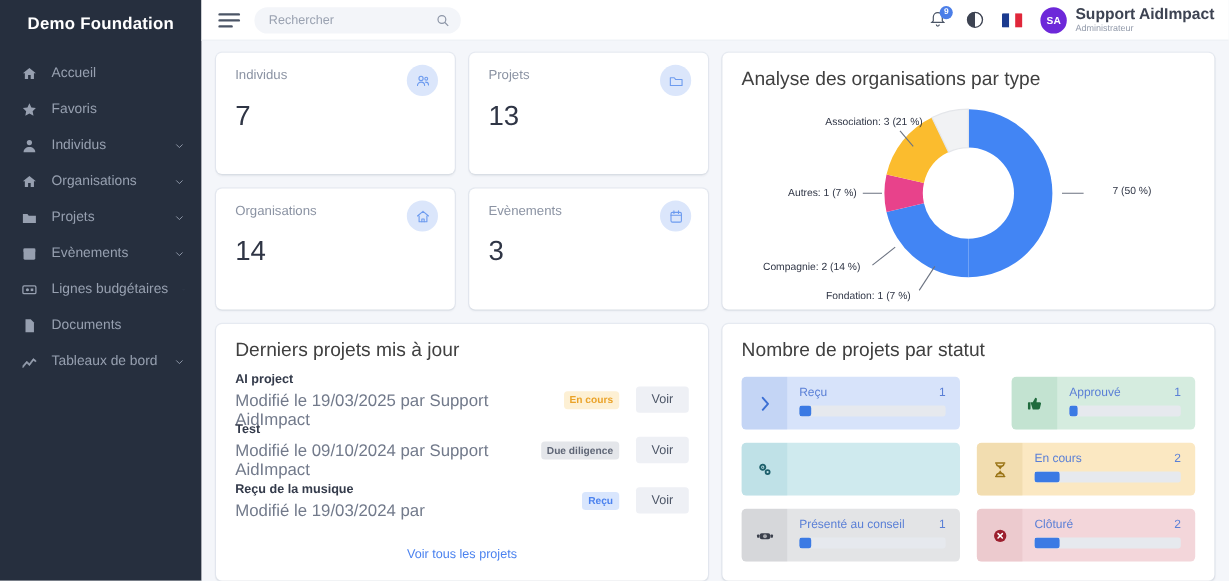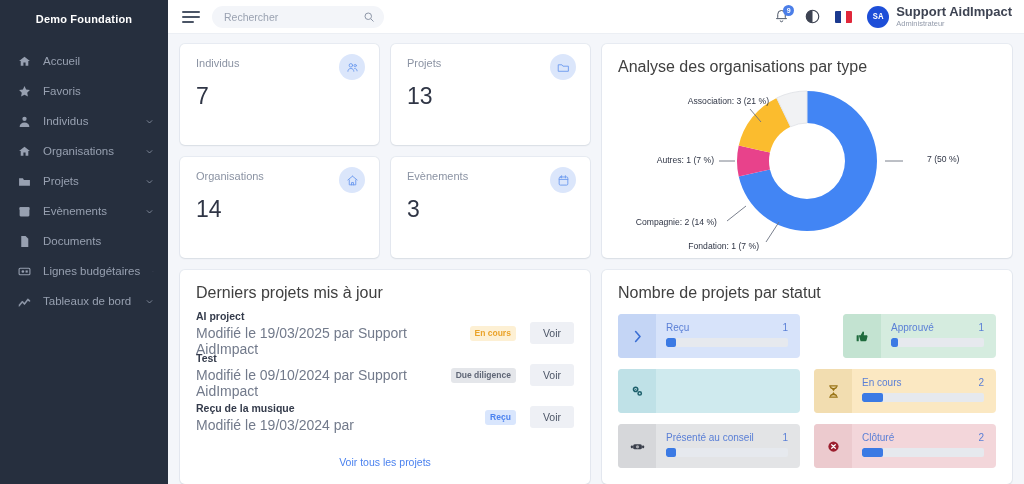--- a/index.html
+++ b/index.html
@@ -16,21 +16,21 @@
 
   
   .sidebar {
     width: 168px; min-width: 168px; height: 484px;
     background: #262f3e;
     display: flex; flex-direction: column;
     padding-top: 0;
   }
   .brand {
     height: 38px; display: flex; align-items: center; justify-content: center;
-    color: #ffffff; font-size: 11px; font-weight: bold; letter-spacing: .2px;
+    color: #ffffff; font-size: 14px; font-weight: bold; letter-spacing: .2px;
   }
   .nav { margin-top: 8px; display: flex; flex-direction: column; }
   .nav-item {
     height: 30px; display: flex; align-items: center;
     padding: 0 14px 0 18px; gap: 12px; cursor: pointer;
     color: #97a0b0; font-size: 11.5px;
   }
   .nav-ico { width: 13px; height: 13px; flex: 0 0 13px; display: block; fill: #97a0b0; }
   .nav-label { flex: 1 1 auto; white-space: nowrap; }
   .nav-caret { width: 9px; height: 9px; fill: none; stroke: #97a0b0; stroke-width: 2; }
@@ -75,23 +75,23 @@
     width: 17px; height: 12px; display: flex; cursor: pointer;
     border-radius: 1px; overflow: hidden;
   }
   .flag i { display: block; height: 100%; }
   .flag .b { width: 34%; background: #1b3a8f; }
   .flag .w { width: 32%; background: #ffffff; }
   .flag .r { width: 34%; background: #e0273a; }
 
   .user { display: flex; align-items: center; gap: 7px; cursor: pointer; }
   .avatar {
-    width: 22px; height: 22px; border-radius: 50%; background: #1d4ed8;
+    width: 22px; height: 22px; border-radius: 50%; background: #6d28d9;
     color: #fff; font-size: 8.5px; font-weight: bold;
-    display: flex; align-items: center; justify-content: center; letter-spacing: .3px; font-family: Liberation Mono, monospace;
+    display: flex; align-items: center; justify-content: center; letter-spacing: .3px;
   }
   .user-name { font-size: 13px; font-weight: bold; color: #3d4352; line-height: 1.15; }
   .user-role { font-size: 7.5px; color: #939bab; line-height: 1.2; }
 
   
   .content {
     flex: 1 1 auto; padding: 10px 12px 0 12px;
     display: grid; grid-template-columns: 410px 1fr; gap: 12px;
     align-content: start;
   }
@@ -220,34 +220,34 @@
             <rect x="3" y="4" width="18" height="17" rx="2"></rect>
             <rect x="3" y="4" width="18" height="5"></rect>
           </svg>
           <span class="nav-label">Evènements</span>
           <svg class="nav-caret" viewBox="0 0 24 24">
             <path d="M5 9l7 7 7-7"></path>
           </svg>
         </div>
         <div class="nav-item">
           <svg class="nav-ico" viewBox="0 0 24 24">
-            <path d="M6 2h8l5 5v15H6z"></path>
-          </svg>
-          <span class="nav-label">Documents</span>
-        </div>
-        <div class="nav-item">
-          <svg class="nav-ico" viewBox="0 0 24 24">
             <rect x="2" y="6" width="20" height="12" rx="2" fill="none" stroke="#97a0b0" stroke-width="2"></rect>
             <circle cx="9" cy="12" r="2.4"></circle>
             <rect x="14" y="10" width="4" height="4"></rect>
           </svg>
           <span class="nav-label">Lignes budgétaires</span>
           <svg class="nav-caret" viewBox="0 0 24 24">
             <path d="M5 9l7 7 7-7"></path>
           </svg>
+        </div>
+        <div class="nav-item">
+          <svg class="nav-ico" viewBox="0 0 24 24">
+            <path d="M6 2h8l5 5v15H6z"></path>
+          </svg>
+          <span class="nav-label">Documents</span>
         </div>
         <div class="nav-item">
           <svg class="nav-ico" viewBox="0 0 24 24">
             <path d="M2 18l6-7 4 4 6-8 4 3v2l-4-2-6 8-4-4-6 7z" stroke="#97a0b0" stroke-width="1"></path>
           </svg>
           <span class="nav-label">Tableaux de bord</span>
           <svg class="nav-caret" viewBox="0 0 24 24">
             <path d="M5 9l7 7 7-7"></path>
           </svg>
         </div>

